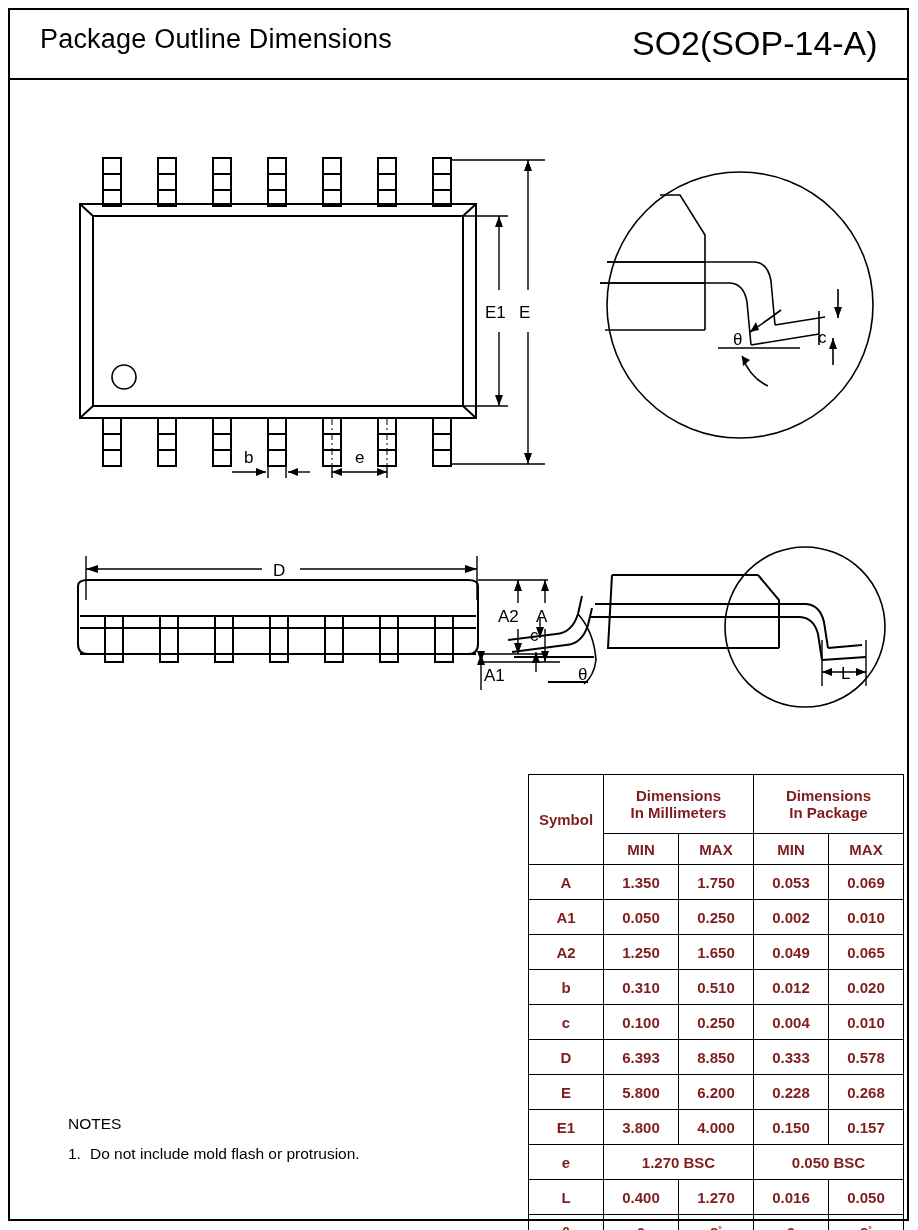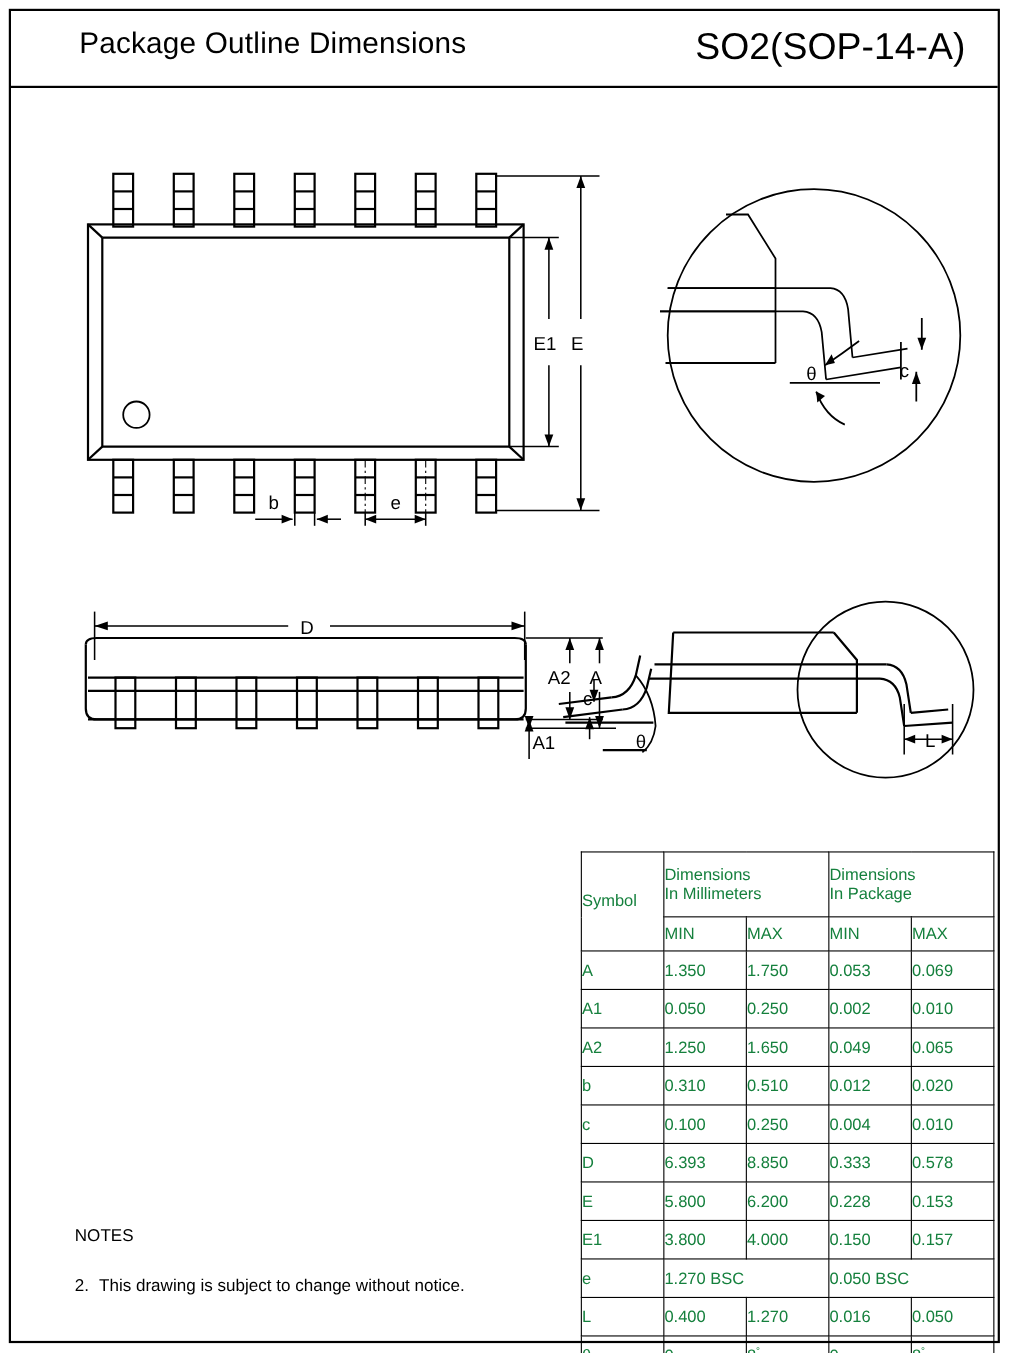--- a/index.html
+++ b/index.html
@@ -11,39 +11,38 @@
     position:absolute;left:8px;top:8px;width:901px;height:1213px;
     border:2px solid #000;box-sizing:border-box;
   }
   #header-bar{
     position:absolute;left:10px;top:10px;width:897px;height:70px;
     box-sizing:border-box;border-bottom:2px solid #000;
   }
   #header-title{
     position:absolute;left:40px;top:24px;font-size:27px;letter-spacing:.2px;
     white-space:nowrap;
-    margin-left:32px;
   }
   #header-pkg{
     position:absolute;left:632px;top:24px;font-size:34px;white-space:nowrap;
   }
   .draw{position:absolute;left:0;top:0;}
   #tbl-wrap{position:absolute;left:528px;top:774px;}
   table.dims{border-collapse:collapse;font-size:15px;}
   table.dims td,table.dims th{
-    border:1.4px solid #000;font-weight:normal;
-    font-size:15px;padding:0;color:#15803d;
+    border:1.4px solid #000;text-align:center;font-weight:bold;
+    font-size:15px;padding:0;color:#7f1d1d;
   }
   td.sym{width:74px;height:34px;}
   td.val{width:74px;height:34px;}
   td.hdr2{height:30px;}
   td.symhead{width:74px;height:58px;}
   td.grouphead{width:148px;height:58px;line-height:1.15;}
   #notes{position:absolute;left:68px;top:1115px;font-size:15.5px;}
-  #notes .ntitle{margin:0 0 28px 0;}
+  #notes .ntitle{margin:0 0 12px 0;}
   #notes .nline{margin:0 0 10px 0;}
   #notes .nnum{display:inline-block;width:22px;}
   .sup{font-size:9px;vertical-align:super;}
 </style>
 </head>
 <body>
 
 <div id="page-frame"></div>
 
 <div id="header-bar"></div>
@@ -397,21 +396,21 @@
           <td class="val">6.393</td>
           <td class="val">8.850</td>
           <td class="val">0.333</td>
           <td class="val">0.578</td>
         </tr>
         <tr>
           <td class="sym">E</td>
           <td class="val">5.800</td>
           <td class="val">6.200</td>
           <td class="val">0.228</td>
-          <td class="val">0.153</td>
+          <td class="val">0.268</td>
         </tr>
         <tr>
           <td class="sym">E1</td>
           <td class="val">3.800</td>
           <td class="val">4.000</td>
           <td class="val">0.150</td>
           <td class="val">0.157</td>
         </tr>
         <tr>
           <td class="sym">e</td>
@@ -432,15 +431,15 @@
           <td class="val">0</td>
           <td class="val"><span>8</span><span class="sup">°</span></td>
         </tr>
       </tbody>
   </table>
 </div>
 
 <div id="notes">
   <div class="ntitle">NOTES</div>
   <div class="nline">
-    <span class="nnum">2.</span><span>This drawing is subject to change without notice.</span>
+    <span class="nnum">1.</span><span>Do not include mold flash or protrusion.</span>
   </div>
 </div>
 
 </body></html>

